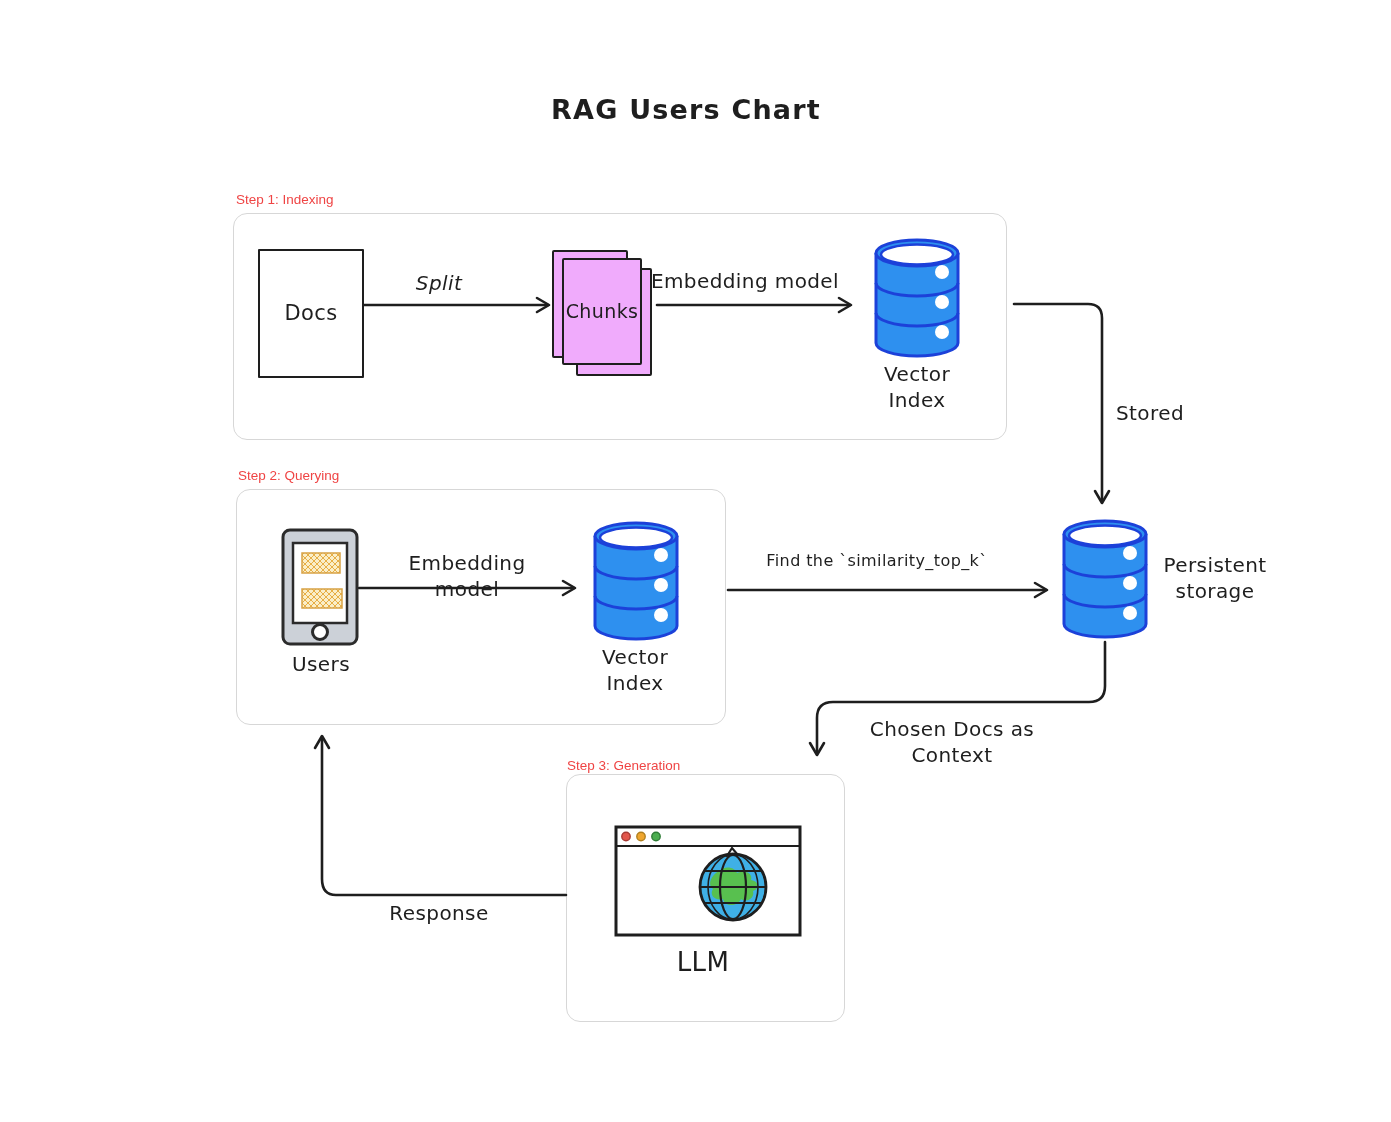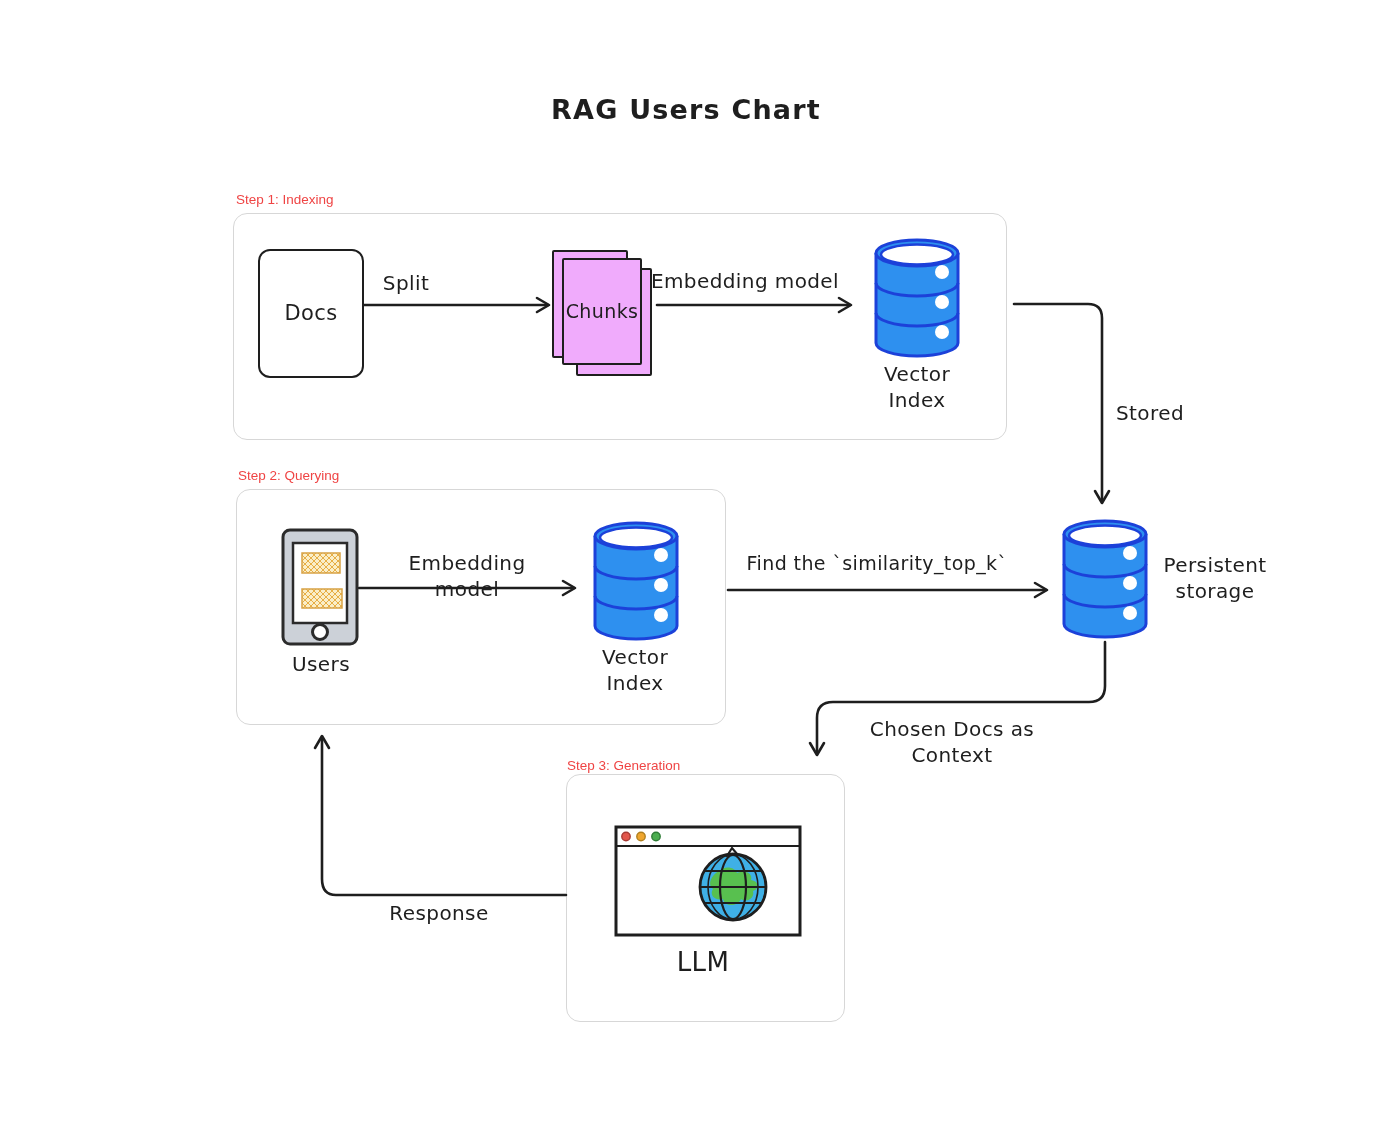--- a/index.html
+++ b/index.html
@@ -17,23 +17,23 @@
     z-index:0;
   }
   .group-label {
     font-family:"Liberation Sans", sans-serif; font-size:13.5px; color:#ef4444;
     z-index:4; white-space:nowrap;
   }
   .hand {
     font-size:20px; font-weight:500; letter-spacing:0.4px; line-height:1.3;
     text-align:center; white-space:pre-line; z-index:4; color:#1e1e1e;
   }
-  .hand.small { font-size:19px; }
+  .hand.small { font-size:16px; }
   .node-rect {
-    border:2.4px solid #1e1e1e; background:#ffffff; border-radius:12px;
+    border:2.4px solid #1e1e1e; background:#ffffff; border-radius:1px;
     display:flex; align-items:center; justify-content:center; z-index:2;
   }
   .sheet {
     position:absolute; border:2.4px solid #1e1e1e; background:#f0abfc;
     border-radius:2px; display:flex; align-items:center; justify-content:center;
   }
   .stack { z-index:2; }
   svg.icon { z-index:2; overflow:visible; }
   #wires { position:absolute; left:0; top:0; z-index:1; pointer-events:none; }
 </style>
@@ -65,21 +65,21 @@
     </g>
   </svg>
 
   <div class="abs group-label" style="left:236px; top:192px;">Step 1: Indexing</div>
   <div class="abs group-box" style="left:233px; top:213px; width:772px; height:225px;"></div>
 
   <div class="abs node-rect" style="left:258px; top:249px; width:102px; height:125px;">
     <span class="hand" style="font-size:21px;">Docs</span>
   </div>
 
-  <div class="abs hand" style="left:356px; top:270px; width:100px;">Split</div>
+  <div class="abs hand" style="left:389px; top:270px; width:100px;font-style:italic;">Split</div>
 
   <div class="abs stack" style="left:550px; top:248px; width:110px; height:134px;">
     <div class="sheet" style="left:2px; top:2px; width:72px; height:104px;"></div>
     <div class="sheet" style="left:26px; top:20px; width:72px; height:104px;"></div>
     <div class="sheet" style="left:12px; top:10px; width:76px; height:103px;">
       <span class="hand" style="font-size:19px;">Chunks</span>
     </div>
   </div>
 
   <div class="abs hand" style="left:650px; top:268px; width:190px;">Embedding model</div>

